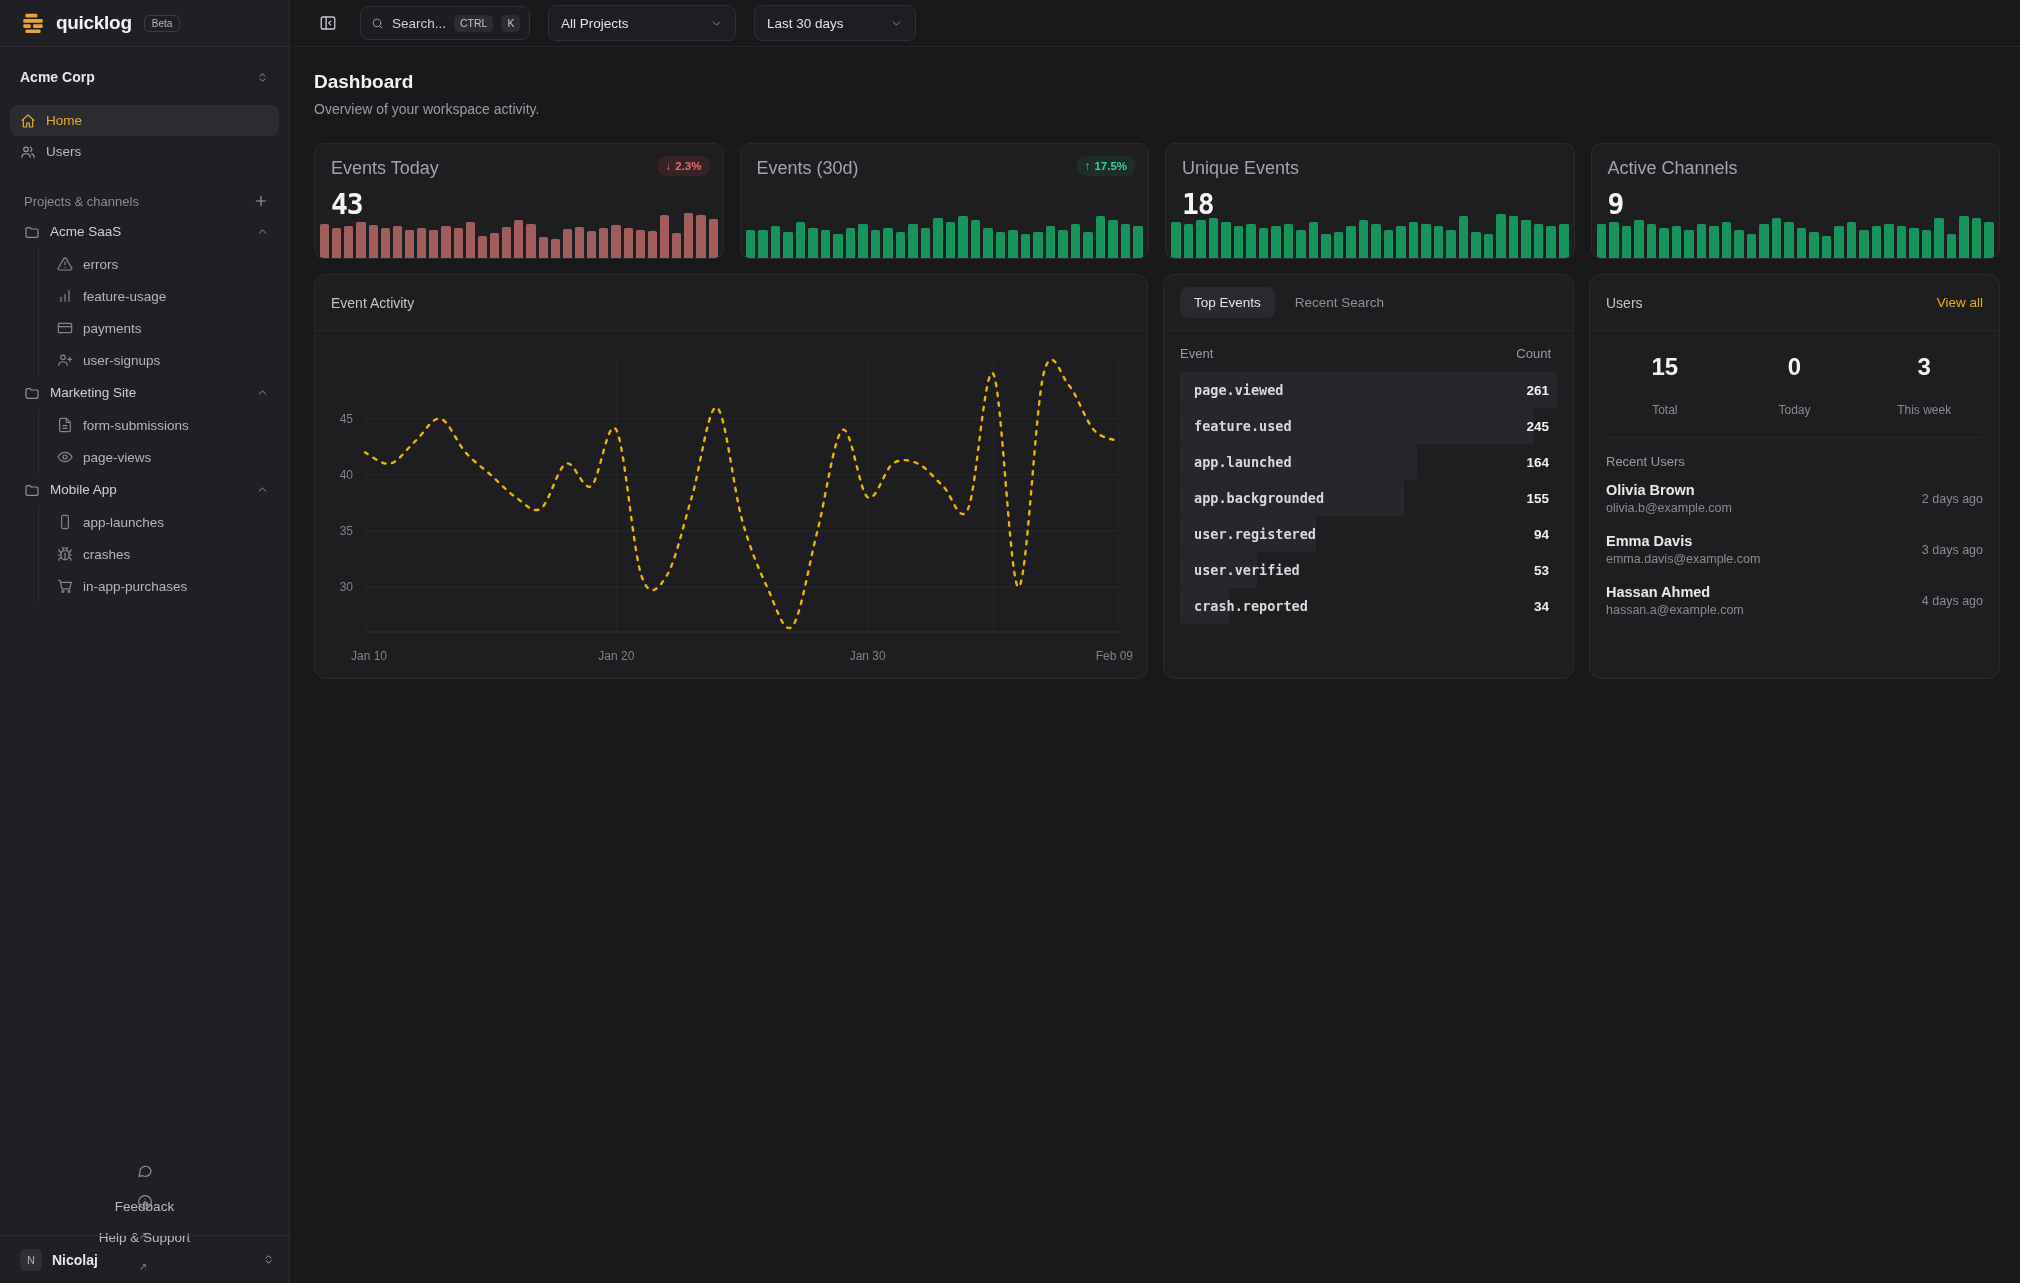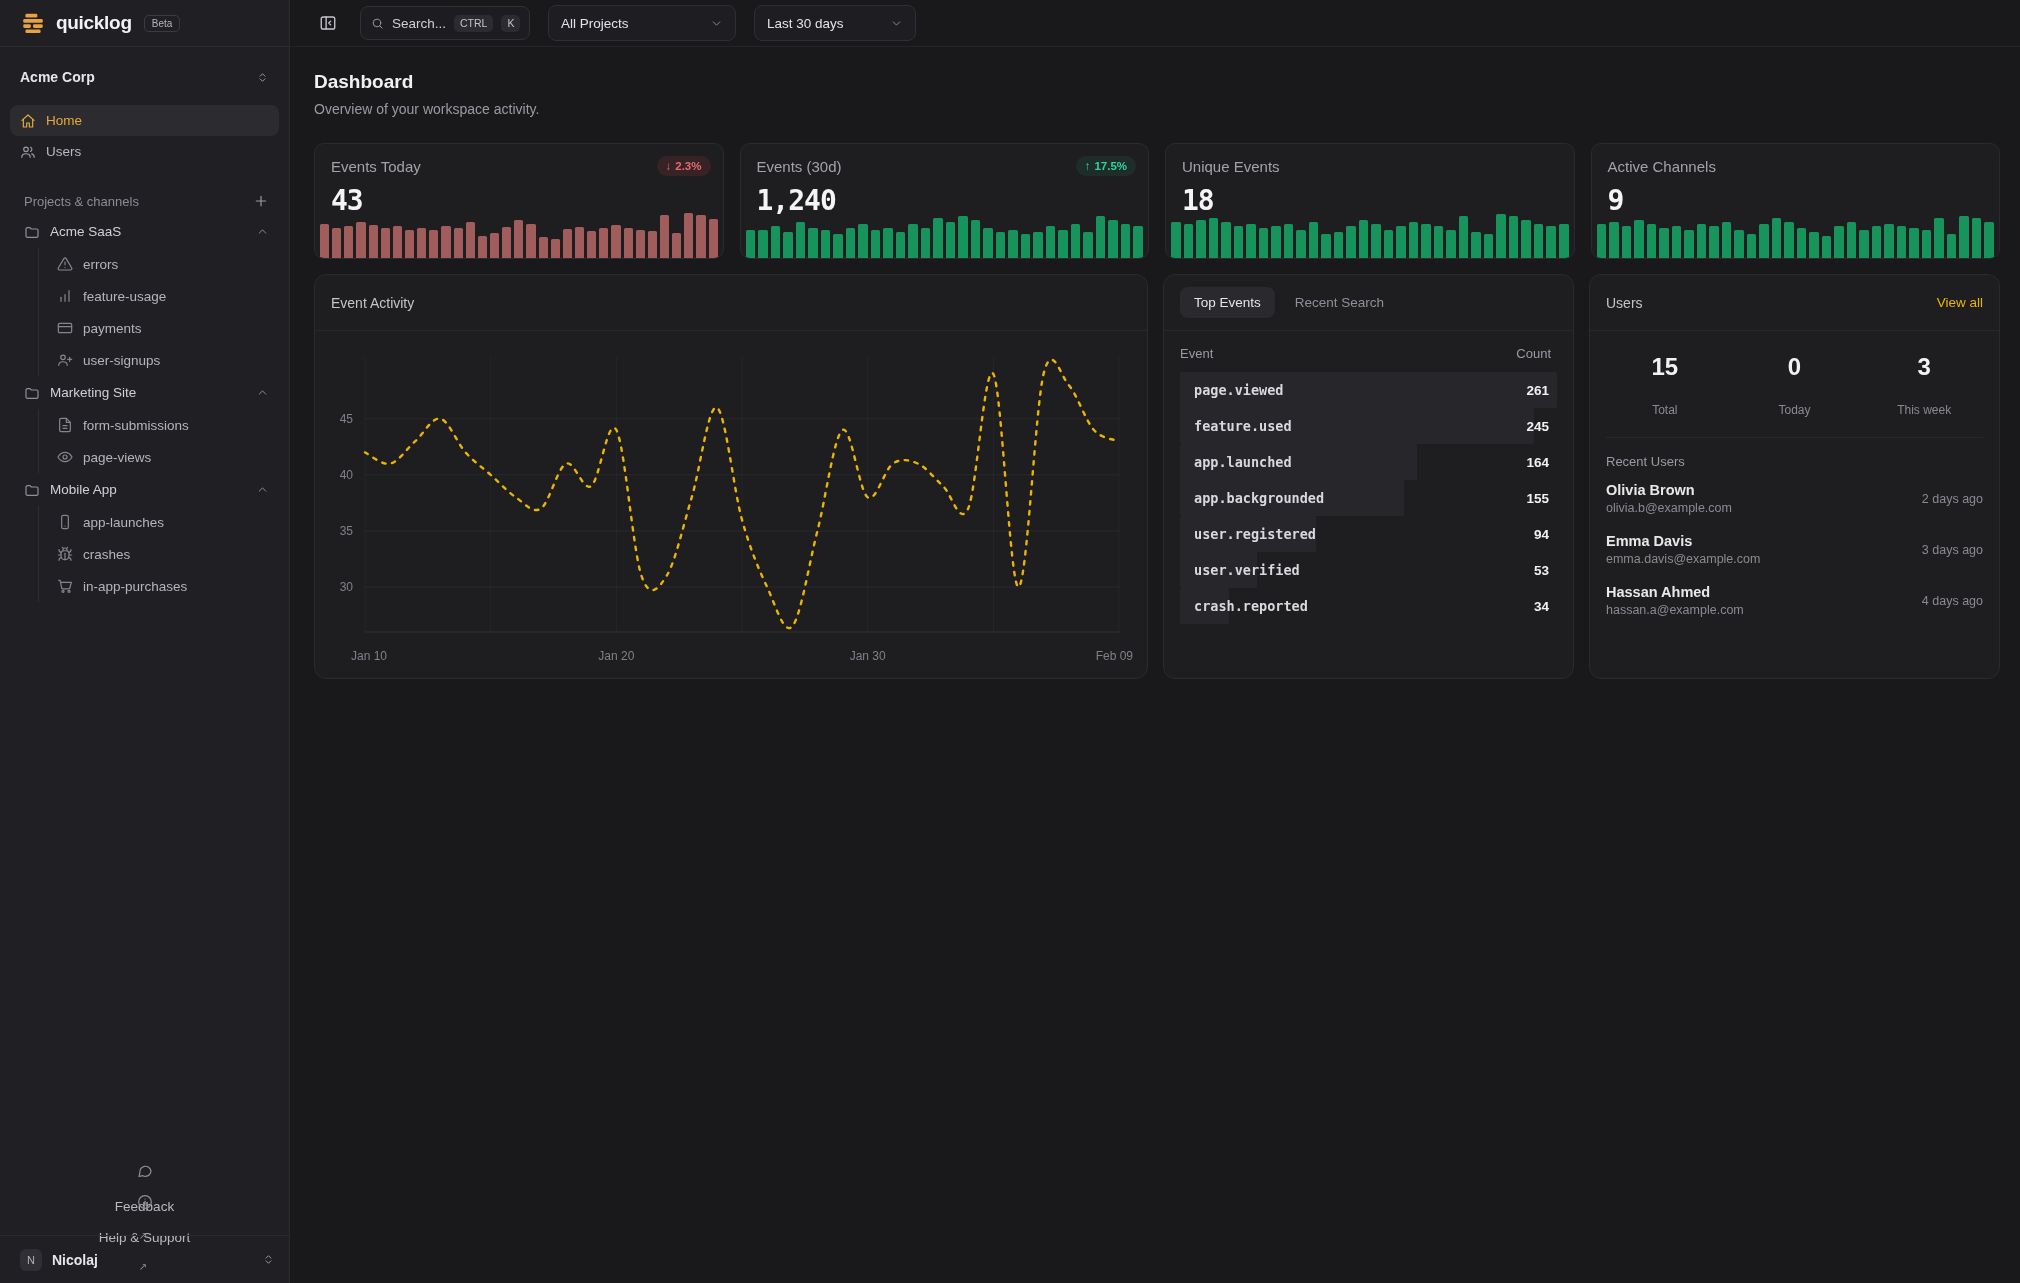--- a/index.html
+++ b/index.html
@@ -57,21 +57,21 @@
   .select .ic{color:#8a8a93;}
   .select.projects{width:188px;}
   .select.dates{width:162px;}
 
   .content{flex:1;padding:24px 20px 0 24px;overflow:hidden;}
   .page-title{font-size:19px;font-weight:700;color:#f0f0f3;}
   .page-sub{font-size:14px;color:#9a9aa2;margin-top:8px;}
 
   .stats-grid{margin-top:26px;display:grid;grid-template-columns:repeat(4,1fr);gap:16px;}
   .stat-card{position:relative;height:116px;background:#1e1e21;border:1px solid #2a2a2f;border-radius:10px;padding:14px 16px;overflow:hidden;}
-  .stat-title{font-size:15px;color:#a2a2ab;}
+  .stat-title{font-size:18px;color:#a2a2ab;}
   .stat-value{font-size:28px;font-weight:700;color:#f4f4f7;margin-top:9px;letter-spacing:-1px;position:relative;z-index:2;}
   .delta{position:absolute;top:12px;right:12px;font-size:11.5px;font-weight:700;border-radius:999px;padding:4px 9px;display:flex;gap:4px;align-items:center;z-index:2;}
   .delta.down{color:#e36d6d;background:rgba(210,70,70,0.14);}
   .delta.up{color:#34d399;background:rgba(40,190,130,0.10);}
   .spark{position:absolute;left:5px;right:5px;bottom:0;display:flex;align-items:flex-end;gap:3px;z-index:1;}
   .spark div{flex:1;border-radius:1.5px 1.5px 0 0;}
   .spark.red div{background:#a15c5c;}
   .spark.green div{background:#17945c;}
 
   .row2{margin-top:15px;display:grid;grid-template-columns:1fr 411px 411px;gap:15px;height:405px;}
@@ -430,21 +430,20 @@
             <div style="height: 43px;"></div>
             <div style="height: 39px;"></div>
           </div>
       </div>
       <div class="stat-card">
         <div class="stat-title">Events (30d)</div>
         <div class="delta up">
           <span>↑</span>
           <span>17.5%</span>
         </div>
-        <div class="stat-value mono">1,240</div>
         <div class="spark green">
             <div style="height: 28px;"></div>
             <div style="height: 28px;"></div>
             <div style="height: 32px;"></div>
             <div style="height: 26px;"></div>
             <div style="height: 36px;"></div>
             <div style="height: 30px;"></div>
             <div style="height: 28px;"></div>
             <div style="height: 24px;"></div>
             <div style="height: 30px;"></div>

